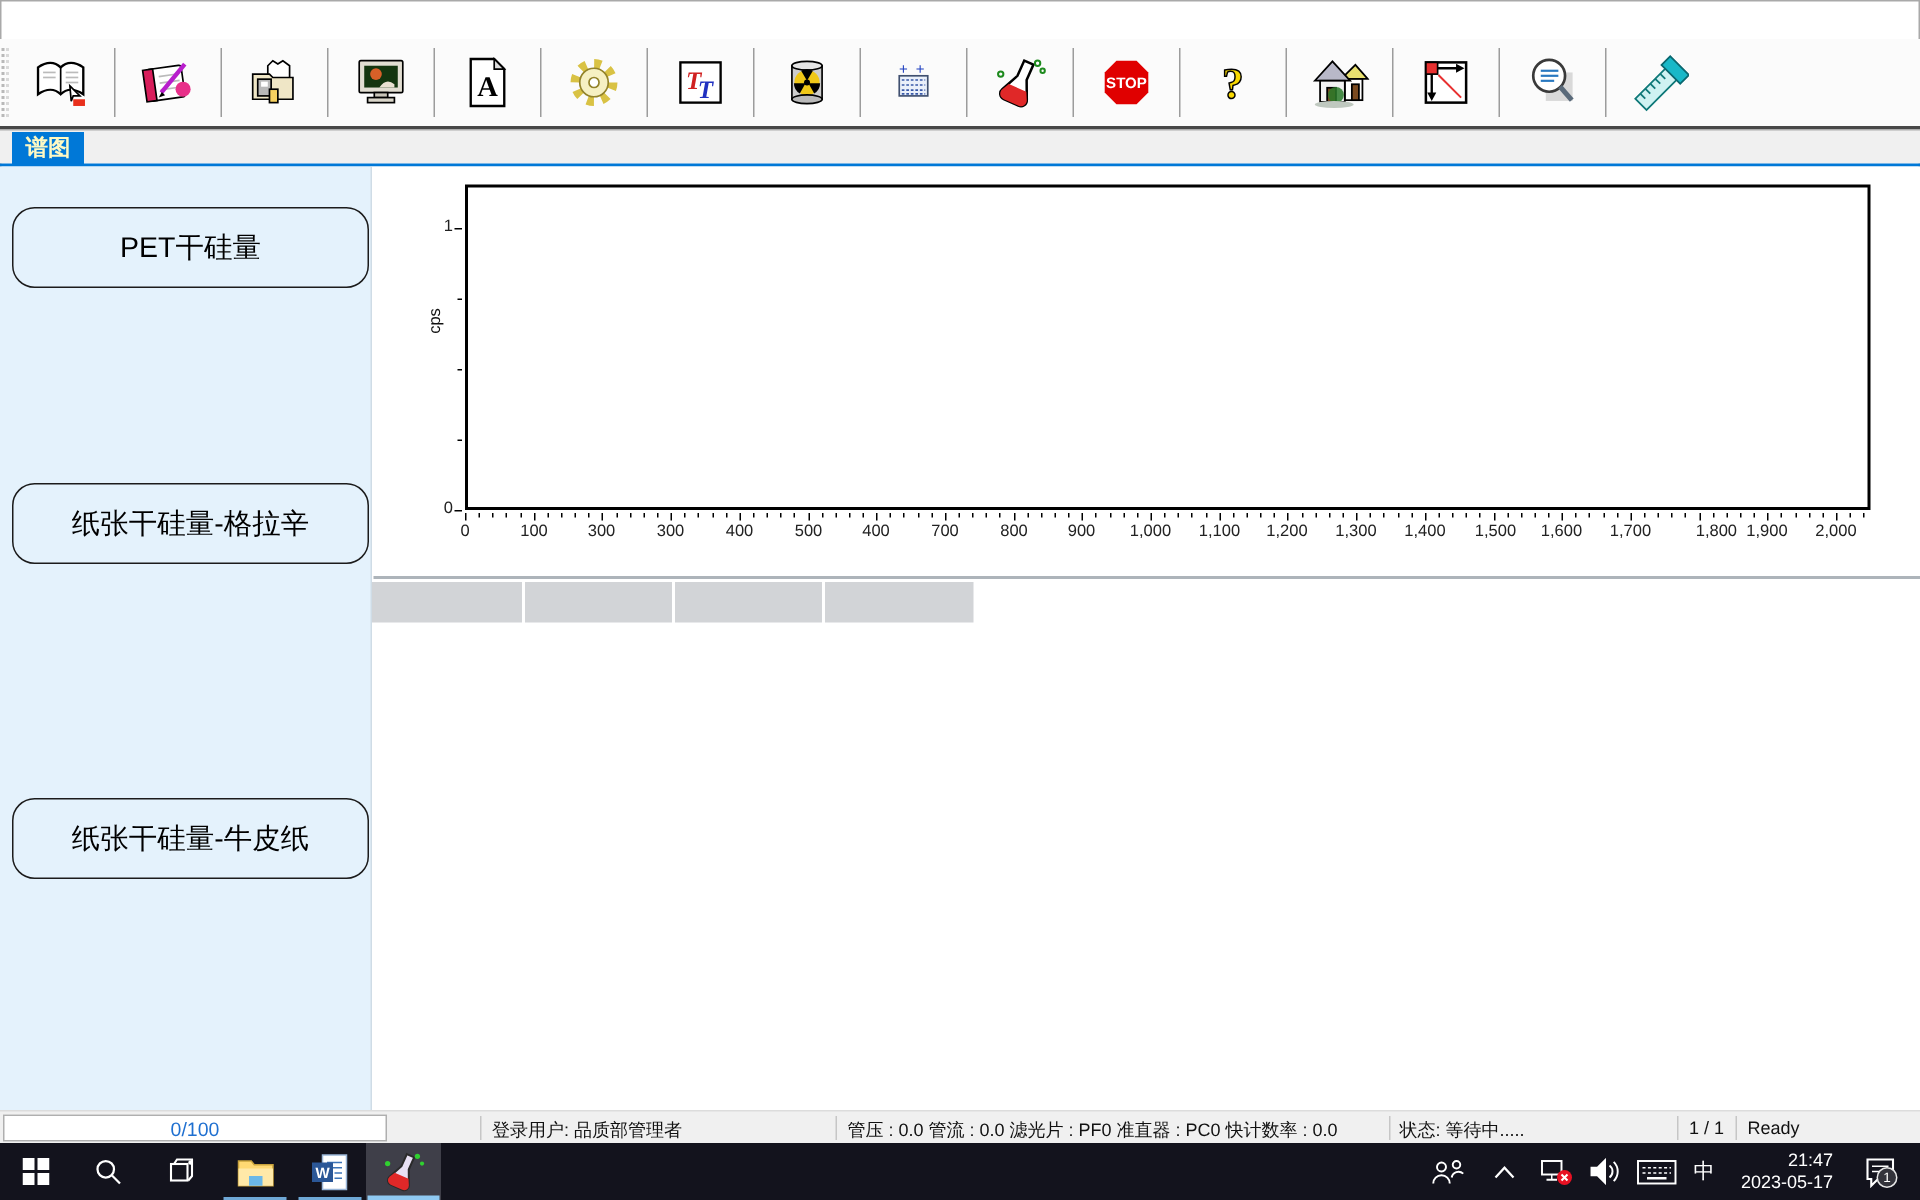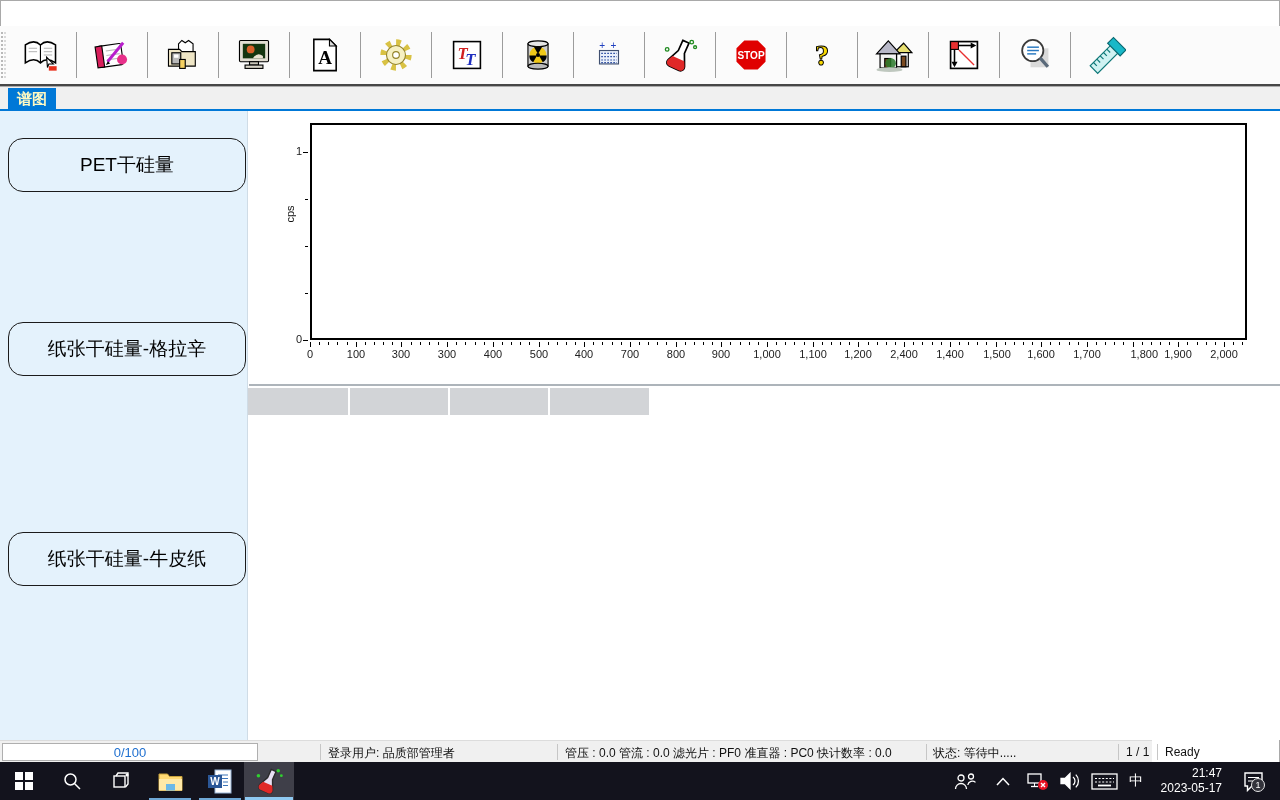--- a/index.html
+++ b/index.html
@@ -42,21 +42,21 @@
   .xlabel { left:310px; top:361px; width:914px; text-align:center; font-size:12px; color:#111; }
   .tick { background:#000; }
   .ticklabel { font-size:11px; color:#222; }
   .xticklab { text-align:center; }
   .yticklab { text-align:right; }
 
   .hdivider { left:249px; top:384px; width:1031px; height:2px; background:#ADB4BA; }
   .hcell { top:388px; height:27px; background:#D2D4D7; }
 
   
-  .statusbar { left:0; top:740px; width:1152px; height:22px; background:#F0F0F0; border-top:1px solid #dcdcdc; font-size:12px; color:#111; }
+  .statusbar { left:0; top:740px; width:1280px; height:22px; background:#F0F0F0; border-top:1px solid #dcdcdc; font-size:12px; color:#111; }
   .progressbox { left:2px; top:2px; width:256px; height:18px; background:#fff; border:1px solid #AFAFAF;
                  display:flex; align-items:center; justify-content:center; font-size:13px; color:#1E6FD0; }
   .sb-sep { top:3px; width:1px; height:16px; background:#c6c6c6; }
   .sb-text { top:4px; white-space:nowrap; }
 
   
   .taskbar { left:0; top:762px; width:1280px; height:38px; background:#13131D; }
   .tk-slot { top:0; width:48px; height:38px; display:flex; align-items:center; justify-content:center; background:transparent; border:none; }
   .tk-underline { bottom:0; height:2px; background:#6FA8D6; }
   .tk-active { background:#3F3F49; }
@@ -314,21 +314,21 @@
       <div class="abs ticklabel xticklab" style="left: 651px; top: 348px; width: 50px; text-align: center;">800</div>
       <div class="abs tick" style="left: 721px; top: 342px; width: 1px; height: 5px;"></div>
       <div class="abs ticklabel xticklab" style="left: 696px; top: 348px; width: 50px; text-align: center;">900</div>
       <div class="abs tick" style="left: 767px; top: 342px; width: 1px; height: 5px;"></div>
       <div class="abs ticklabel xticklab" style="left: 742px; top: 348px; width: 50px; text-align: center;">1,000</div>
       <div class="abs tick" style="left: 813px; top: 342px; width: 1px; height: 5px;"></div>
       <div class="abs ticklabel xticklab" style="left: 788px; top: 348px; width: 50px; text-align: center;">1,100</div>
       <div class="abs tick" style="left: 858px; top: 342px; width: 1px; height: 5px;"></div>
       <div class="abs ticklabel xticklab" style="left: 833px; top: 348px; width: 50px; text-align: center;">1,200</div>
       <div class="abs tick" style="left: 904px; top: 342px; width: 1px; height: 5px;"></div>
-      <div class="abs ticklabel xticklab" style="left: 879px; top: 348px; width: 50px; text-align: center;">2,400</div>
+      <div class="abs ticklabel xticklab" style="left: 879px; top: 348px; width: 50px; text-align: center;">1,300</div>
       <div class="abs tick" style="left: 950px; top: 342px; width: 1px; height: 5px;"></div>
       <div class="abs ticklabel xticklab" style="left: 925px; top: 348px; width: 50px; text-align: center;">1,400</div>
       <div class="abs tick" style="left: 996px; top: 342px; width: 1px; height: 5px;"></div>
       <div class="abs ticklabel xticklab" style="left: 972px; top: 348px; width: 50px; text-align: center;">1,500</div>
       <div class="abs tick" style="left: 1041px; top: 342px; width: 1px; height: 5px;"></div>
       <div class="abs ticklabel xticklab" style="left: 1016px; top: 348px; width: 50px; ">1,600</div>
       <div class="abs tick" style="left: 1087px; top: 342px; width: 1px; height: 5px;"></div>
       <div class="abs ticklabel xticklab" style="left: 1062px; top: 348px; width: 50px; text-align: center;">1,700</div>
       <div class="abs tick" style="left: 1133px; top: 342px; width: 1px; height: 5px;"></div>
       <div class="abs ticklabel xticklab" style="left: 1108px; top: 348px; width: 50px; text-align: right;">1,800</div>

